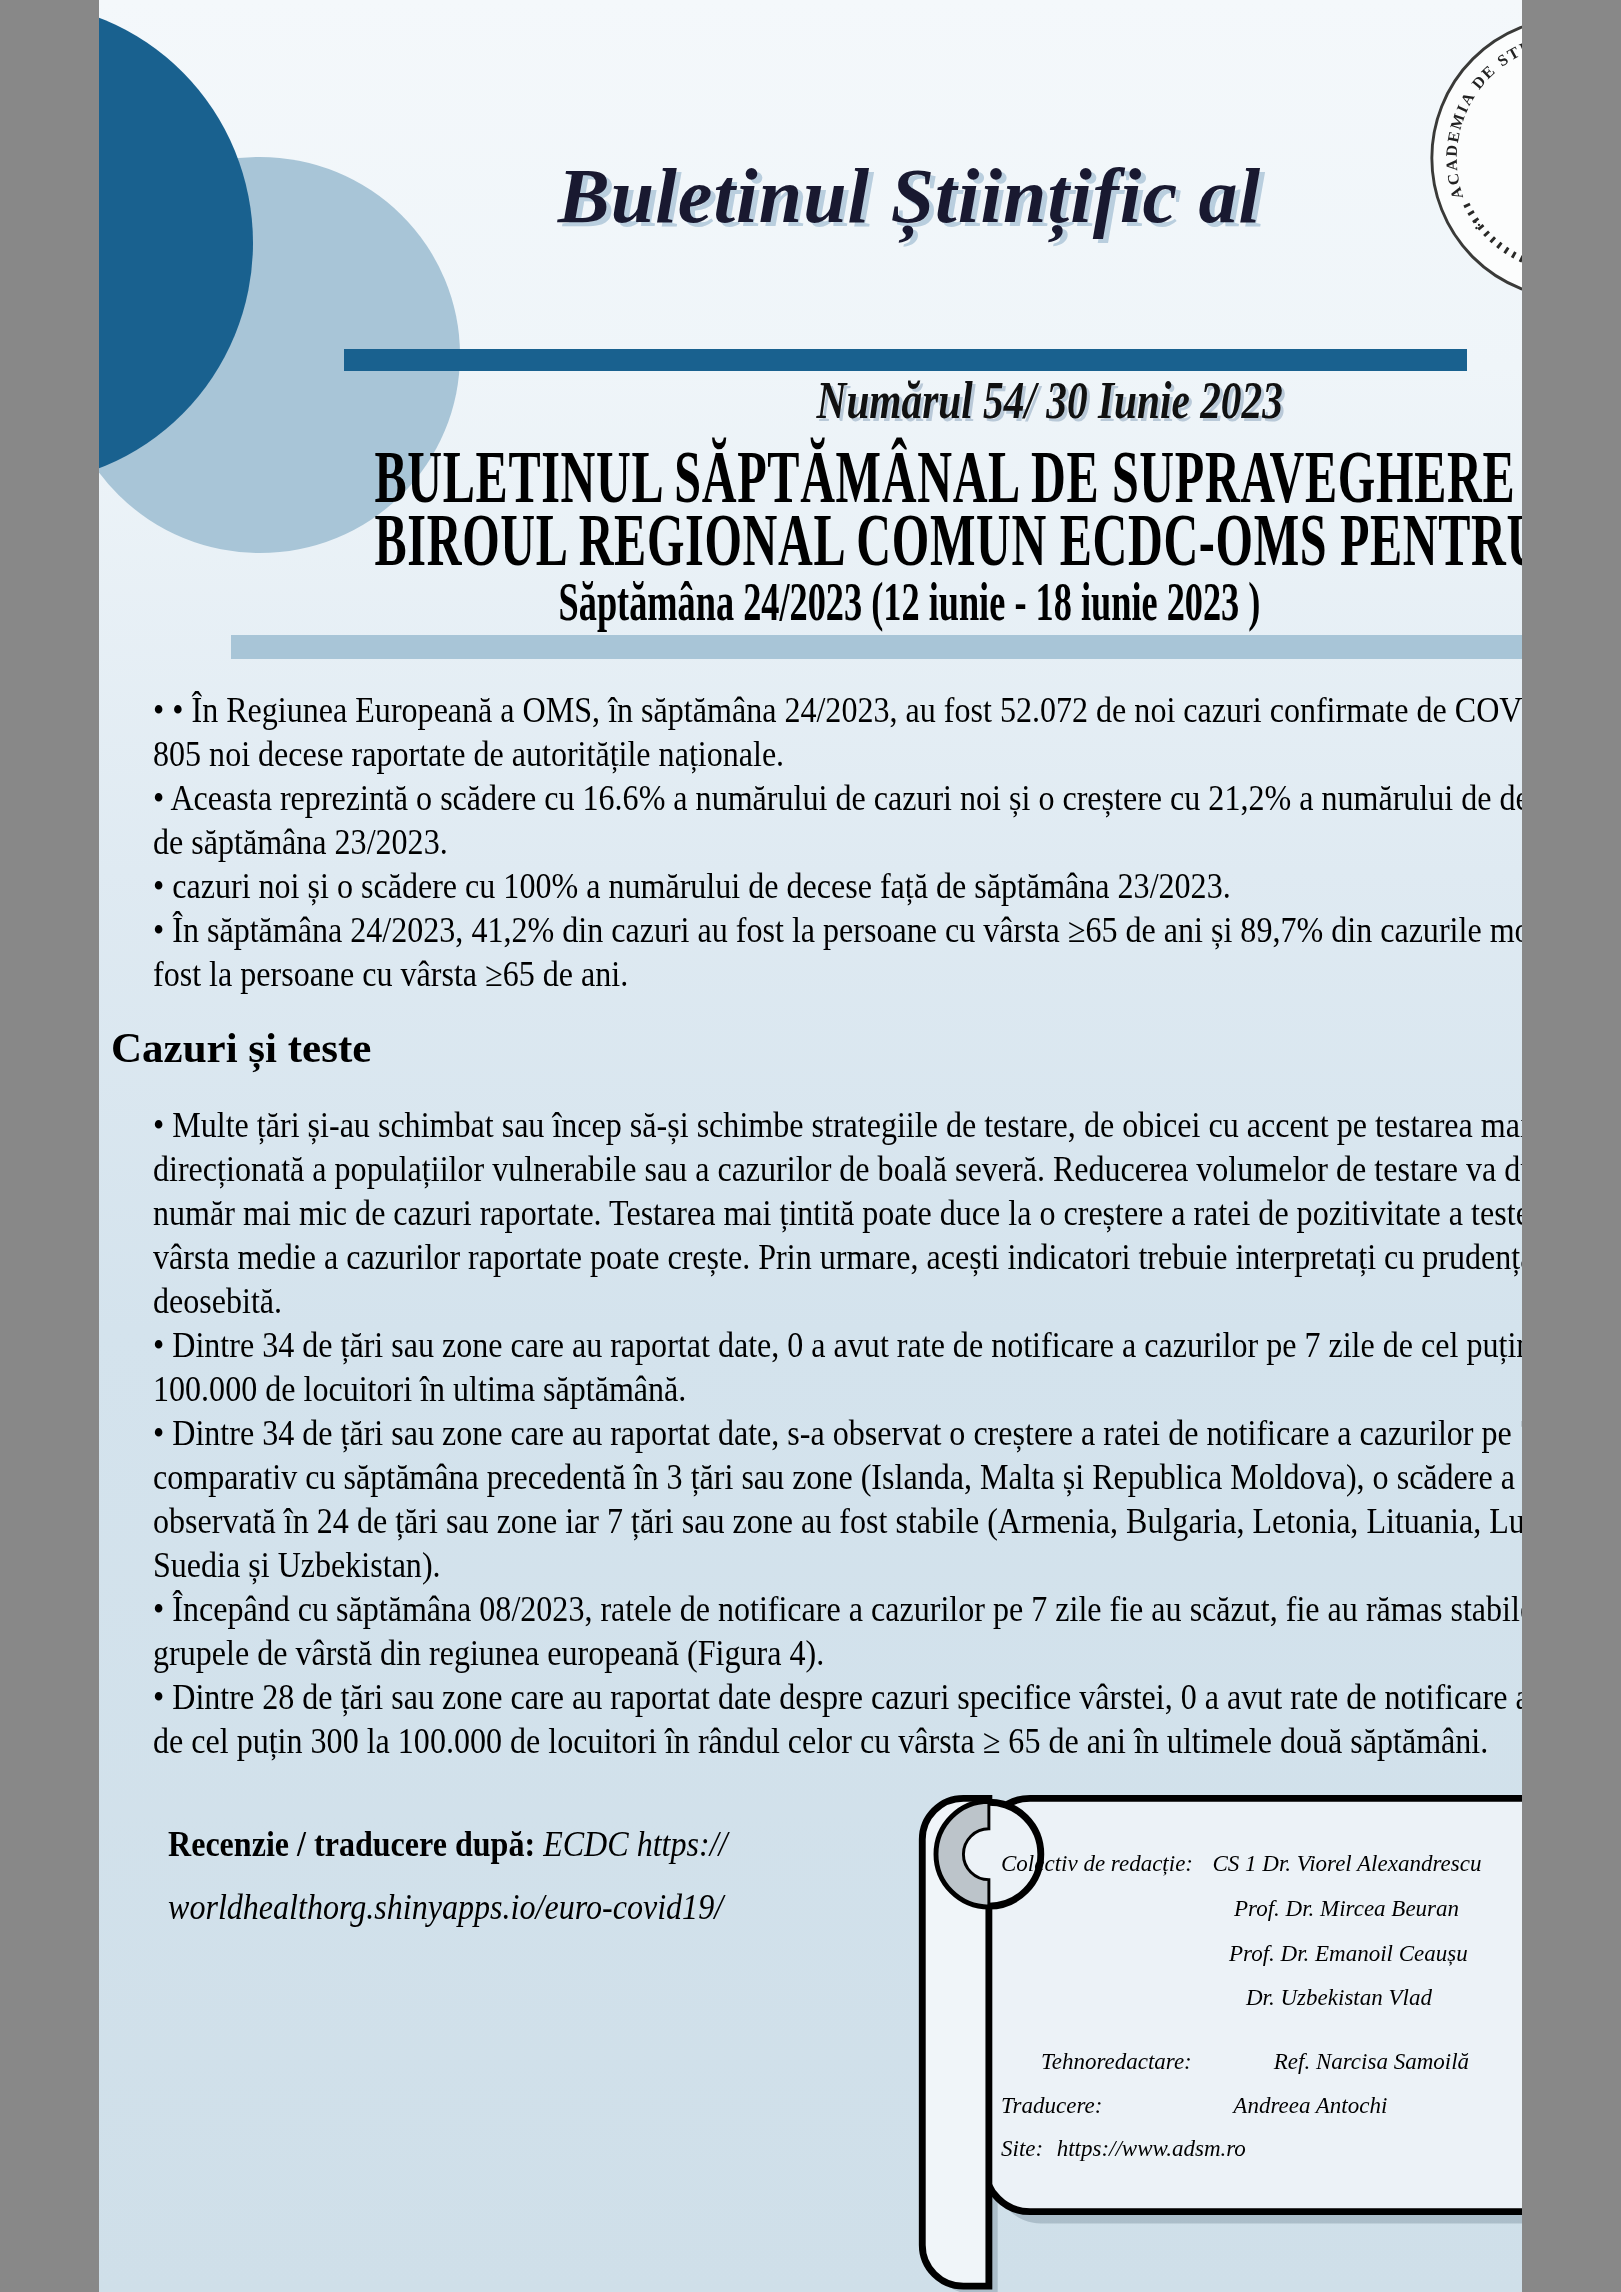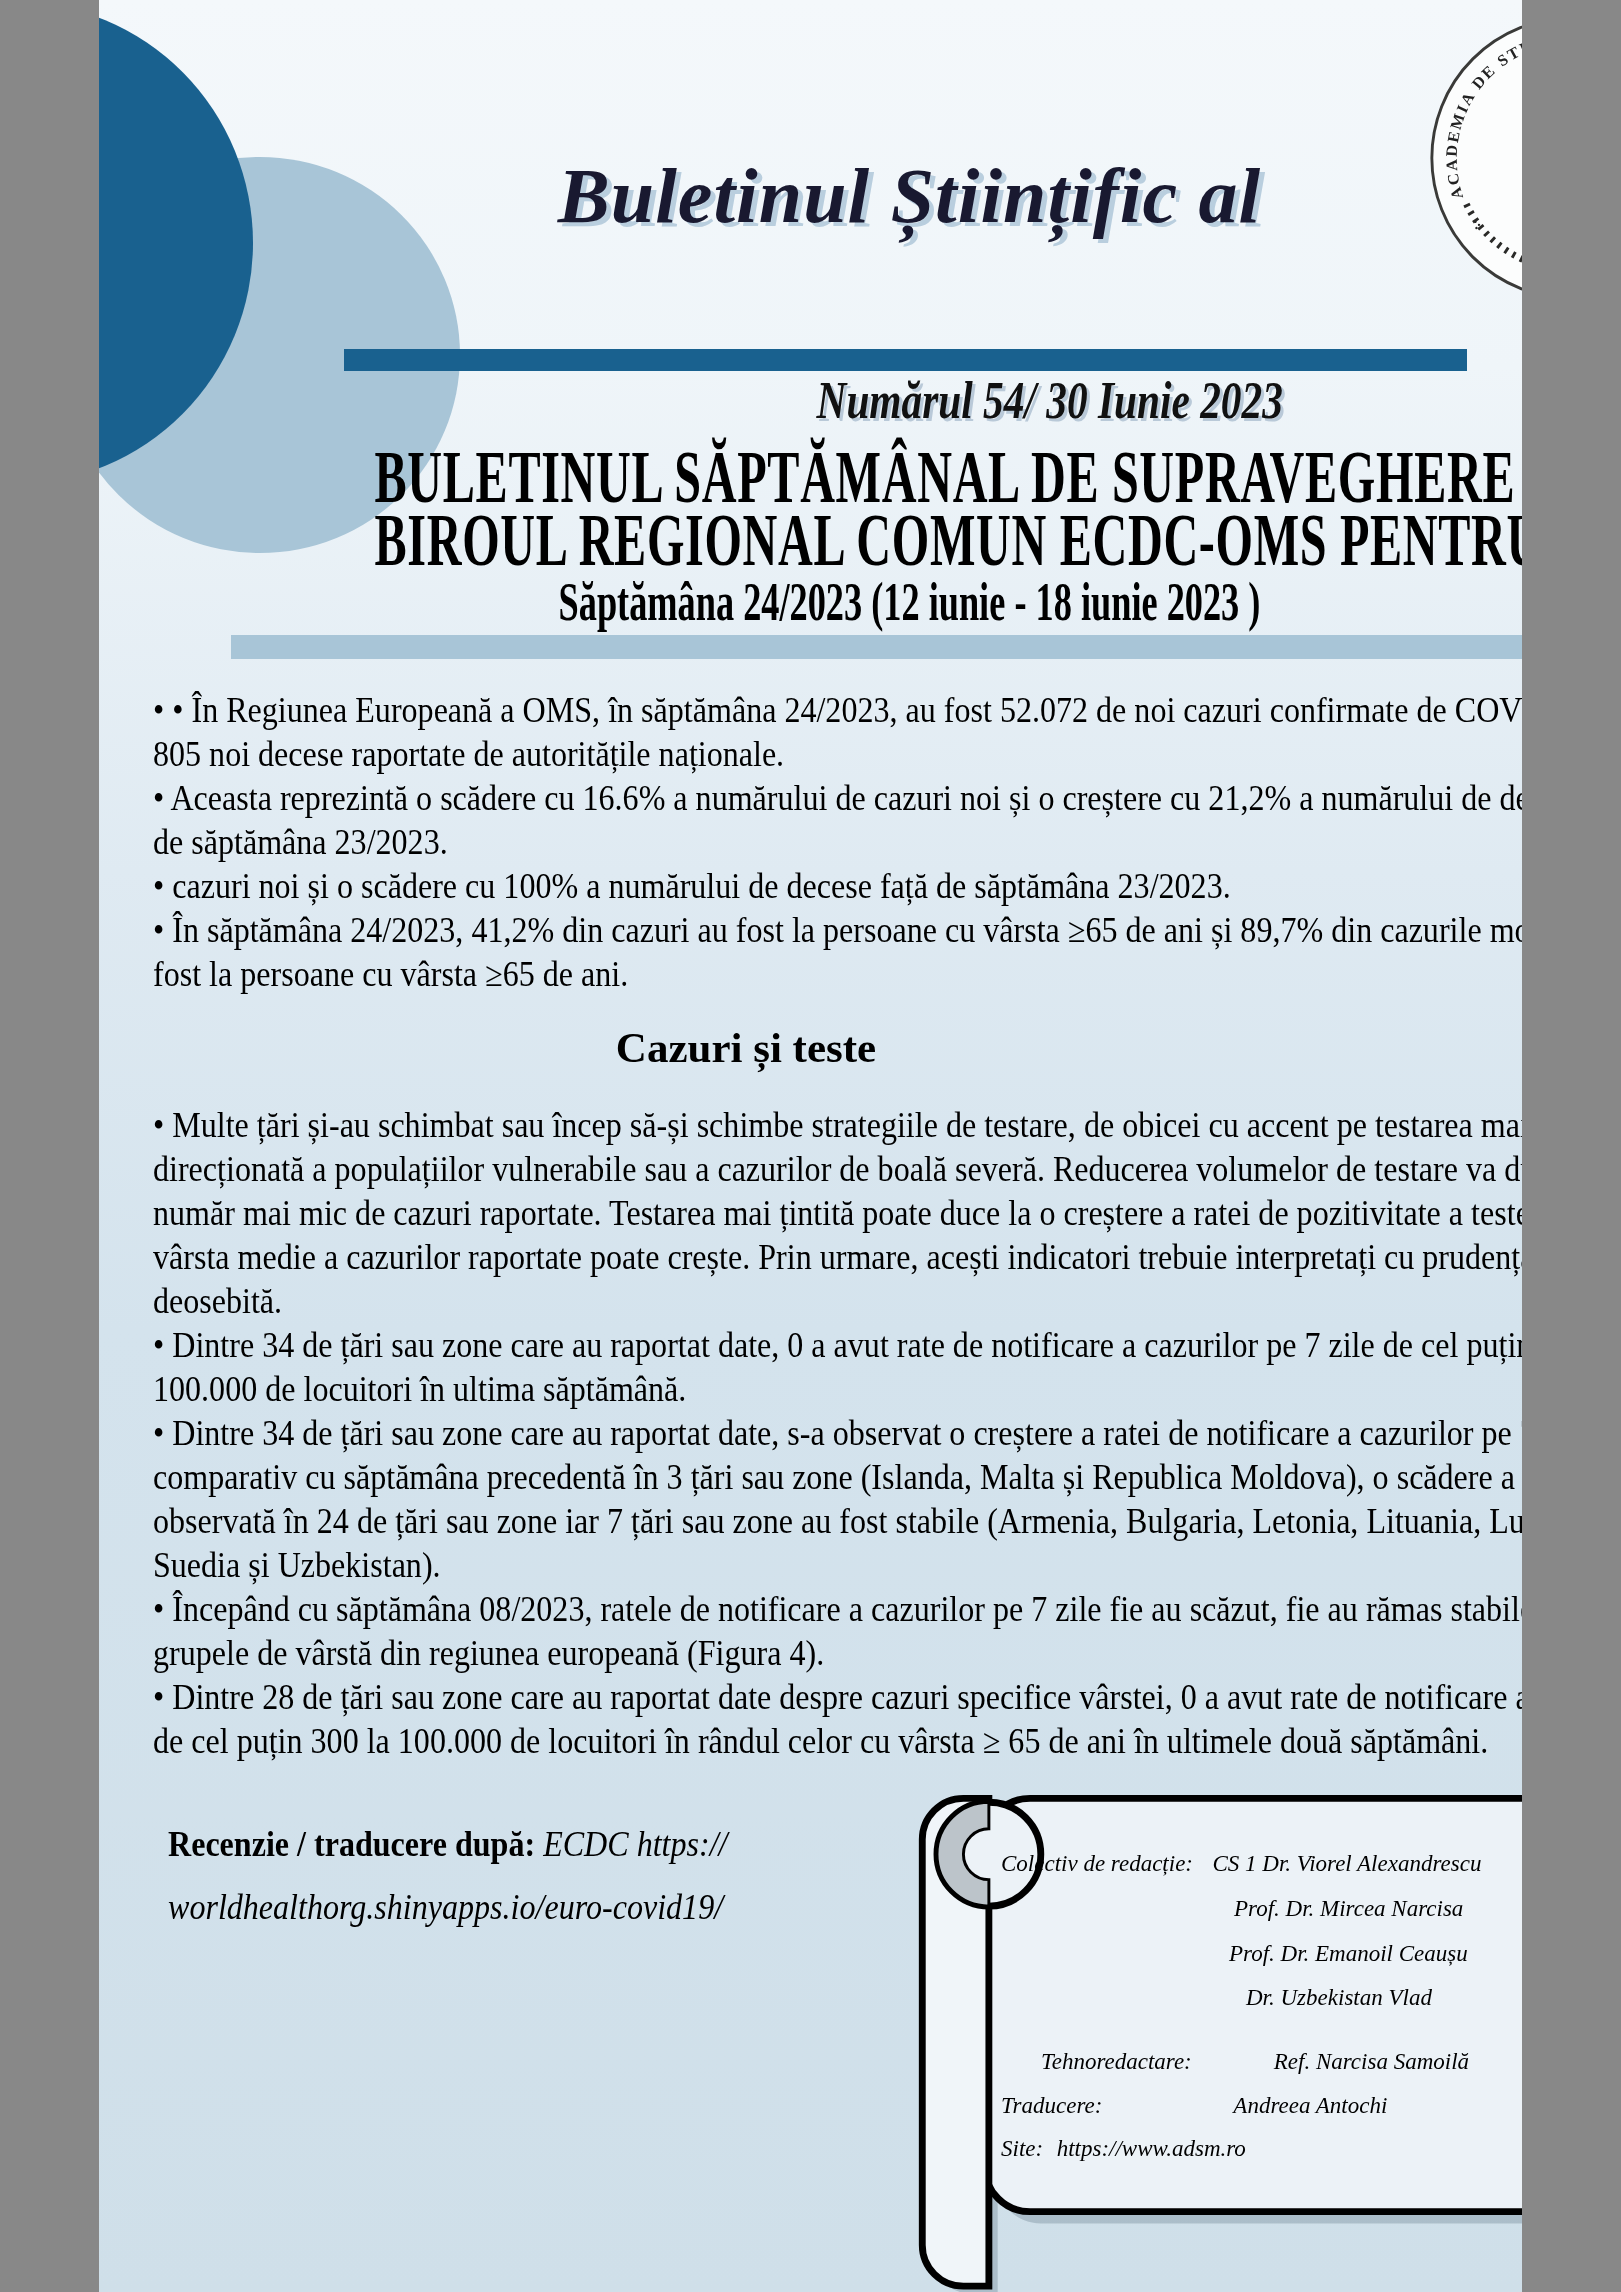--- a/index.html
+++ b/index.html
@@ -25,21 +25,21 @@
   .hdr{left:0;top:446px;width:1621px;text-align:center;z-index:4;transform:scaleX(.66);transform-origin:50% 0;}
   .hdr .h1,.hdr .h2{font-weight:bold;font-size:73px;line-height:63px;letter-spacing:1px;white-space:nowrap;}
   .hdr .h3{font-weight:bold;font-size:55px;line-height:59px;white-space:nowrap;}
   .bar-light{left:132px;top:635px;width:1318px;height:23.5px;background:#a8c5d7;z-index:4;}
   
   .bodytext{left:54px;width:1654px;transform:scaleX(.916);transform-origin:0 0;
     font-size:35px;line-height:44px;z-index:4;}
   .bodytext p{margin:0;}
   .summary{top:689px;}
   .body2{top:1104px;}
-  .section-title{left:0;top:1023px;width:1294px;text-align:center;font-weight:bold;font-size:43px;z-index:4;}
+  .section-title{left:0;top:1023px;width:1294px;font-weight:bold;font-size:43px;z-index:4;padding-left:12px;}
   
   .source{left:69px;top:1813px;width:745px;transform:scaleX(.916);transform-origin:0 0;
     font-size:35px;line-height:63px;z-index:4;}
   .source .lbl{font-weight:bold;}
   .source .ref{font-style:italic;}
   
   .scroll-svg{left:814px;top:1720px;width:808px;height:572px;z-index:5;}
   .ed{z-index:6;font-style:italic;font-size:23px;line-height:33px;white-space:nowrap;color:#000;}
   .ed .lblcol{display:inline-block;width:227px;}
   .gap{display:inline-block;width:13.7px;}
@@ -137,21 +137,21 @@
     <g>
       <circle cx="77" cy="137" r="53" fill="#ecf2f7" stroke="#000" stroke-width="7"></circle>
       <path d="M77,84 A53,53 0 0 0 24,137 A53,53 0 0 0 77,190 L77,163 A26,26 0 0 1 51,137 A26,26 0 0 1 77,111 Z" fill="#bcc4ca" stroke="#000" stroke-width="3"></path>
     </g>
   </svg>
 
   <div class="abs ed" style="left:902px;top:1847px;">
     <span>Colectiv de redacție:</span><span class="gap"></span>
     <span>CS 1 Dr. Viorel Alexandrescu</span>
   </div>
-  <div class="abs ed" style="left:1135px;top:1892px;">Prof. Dr. Mircea Narcisa</div>
+  <div class="abs ed" style="left:1135px;top:1892px;">Prof. Dr. Mircea Beuran</div>
   <div class="abs ed" style="left:1130px;top:1937px;">Prof. Dr. Emanoil Ceaușu</div>
   <div class="abs ed" style="left:1147px;top:1981px;">Dr. Uzbekistan Vlad</div>
 
   <div class="abs ed" style="left:902px;top:2045px;margin-left:40px;">
     <span class="lblcol">Tehnoredactare:</span>
     <span>Ref. Narcisa Samoilă</span>
   </div>
   <div class="abs ed" style="left:902px;top:2089px;">
     <span class="lblcol">Traducere:</span>
     <span>Andreea Antochi</span>

